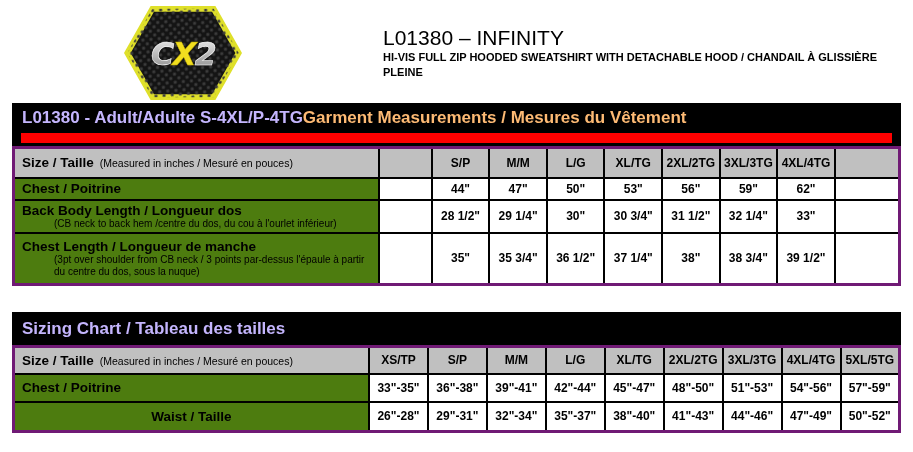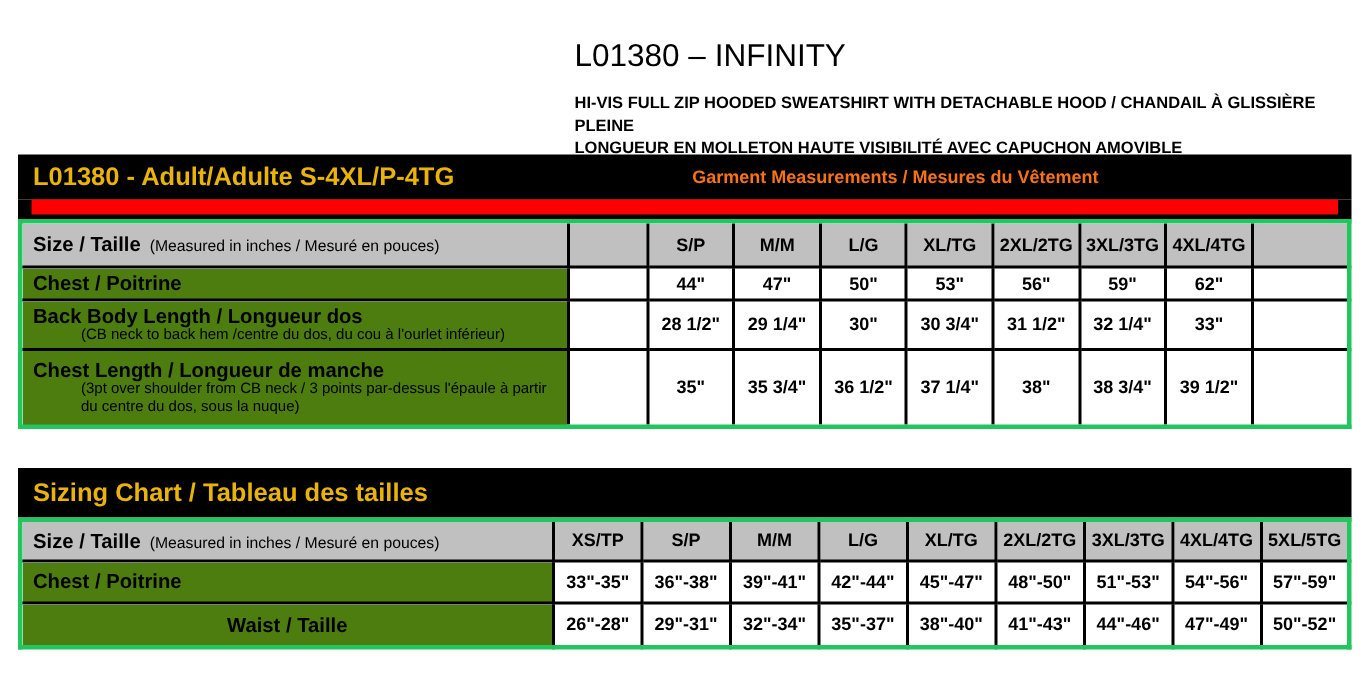--- a/index.html
+++ b/index.html
@@ -18,44 +18,43 @@
     position: absolute; left: 122px; top: 5px;
     width: 122px; height: 96px;
   }
   .headline {
     position: absolute; left: 383px; top: 26px; width: 522px;
   }
   .headline h1 {
     font-size: 21px; font-weight: normal; letter-spacing: 0px;
   }
   .headline .subtitle {
-    margin-top: 12px;
     font-size: 11px; font-weight: bold; line-height: 15px;
   }
 
   
   .tbl-wrap { position: absolute; left: 12px; width: 889px; }
   #garment-table { top: 103px; }
   #sizing-table  { top: 312px; }
 
   .bar {
     background: #000; display: flex; align-items: center;
     padding: 0 10px;
   }
-  .bar .bl { color: #eab308; font-size: 17px; font-weight: bold; white-space: nowrap; }
-  .bar .br { flex: 1; color: #f97316; text-align: center; font-size: 12px; font-weight: bold; }
+  .bar .bl { color: #c4b5fd; font-size: 17px; font-weight: bold; white-space: nowrap; }
+  .bar .br { flex: 1; color: #fdba74; font-size: 17px; font-weight: bold; }
   #garment-table .bar { height: 30px; }
   #sizing-table  .bar { height: 33px; }
 
   .redwrap { background: #000; padding: 0 9px 3px 9px; }
   .redbar  { height: 10px; }
 
   table.grid {
     width: 100%; border-collapse: collapse; table-layout: fixed;
-    border: 3px solid #22c55e;
+    border: 3px solid #701a75;
   }
   table.grid td {
     border: 2px solid #000;
     background: #fff;
     text-align: center; vertical-align: middle;
     font-size: 12px; font-weight: bold;
     padding: 1px 2px;
     overflow: hidden;
   }
   table.grid td.lbl { background: #4d7c0f; text-align: left; padding: 2px 7px; }
@@ -72,26 +71,42 @@
   #garment-table tr.r2   td { height: 52px; }
   #sizing-table  tr.hdr  td { height: 27px; }
   #sizing-table  tr.r0   td { height: 28px; }
   #sizing-table  tr.r1   td { height: 30px; text-align: center; }
 </style>
 </head>
 <body>
 
 <div class="page">
 
+  <div class="logo">
+    <svg viewBox="0 0 124 100" width="122" height="96">
+      <defs>
+        <pattern id="htone" width="6" height="6" patternUnits="userSpaceOnUse" patternTransform="rotate(40)">
+          <circle cx="3" cy="3" r="1.7" fill="#3c3c3c"></circle>
+        </pattern>
+        <linearGradient id="chrome" x1="0" y1="0" x2="0" y2="1">
+          <stop offset="0" stop-color="#f2f2f2"></stop>
+          <stop offset="0.5" stop-color="#bdbdbd"></stop>
+          <stop offset="1" stop-color="#8a8a8a"></stop>
+        </linearGradient>
+      </defs>
+      <polygon points="4,50 30,4 94,4 120,50 94,96 30,96" fill="#141414" stroke="#DFE02A" stroke-width="6"></polygon>
+      <polygon points="4,50 30,4 94,4 120,50 94,96 30,96" fill="url(#htone)"></polygon>
+      <text x="62" y="62" text-anchor="middle" font-family="DejaVu Sans, sans-serif" font-style="italic" font-weight="bold" font-size="33" letter-spacing="-2"><tspan fill="url(#chrome)" stroke="#ffffff" stroke-width="0.6">C</tspan><tspan fill="#F2DE1F" stroke="#b9a900" stroke-width="0.4">X</tspan><tspan fill="url(#chrome)" stroke="#ffffff" stroke-width="0.6">2</tspan></text>
+    </svg>
+  </div>
 
   <div class="headline">
     <h1>L01380 – INFINITY</h1>
     <p class="subtitle">
       <span>HI-VIS FULL ZIP HOODED SWEATSHIRT WITH DETACHABLE HOOD / CHANDAIL À GLISSIÈRE PLEINE</span><br>
-      <span>LONGUEUR EN MOLLETON HAUTE VISIBILITÉ AVEC CAPUCHON AMOVIBLE</span>
     </p>
   </div>
 
   <div class="tbl-wrap" id="garment-table">
     <div class="bar">
       <span class="bl">L01380 - Adult/Adulte S-4XL/P-4TG</span>
       <span class="br">Garment Measurements / Mesures du Vêtement</span>
     </div>
     <div class="redwrap">
       <div class="redbar" style="background:#FF0000"></div>

